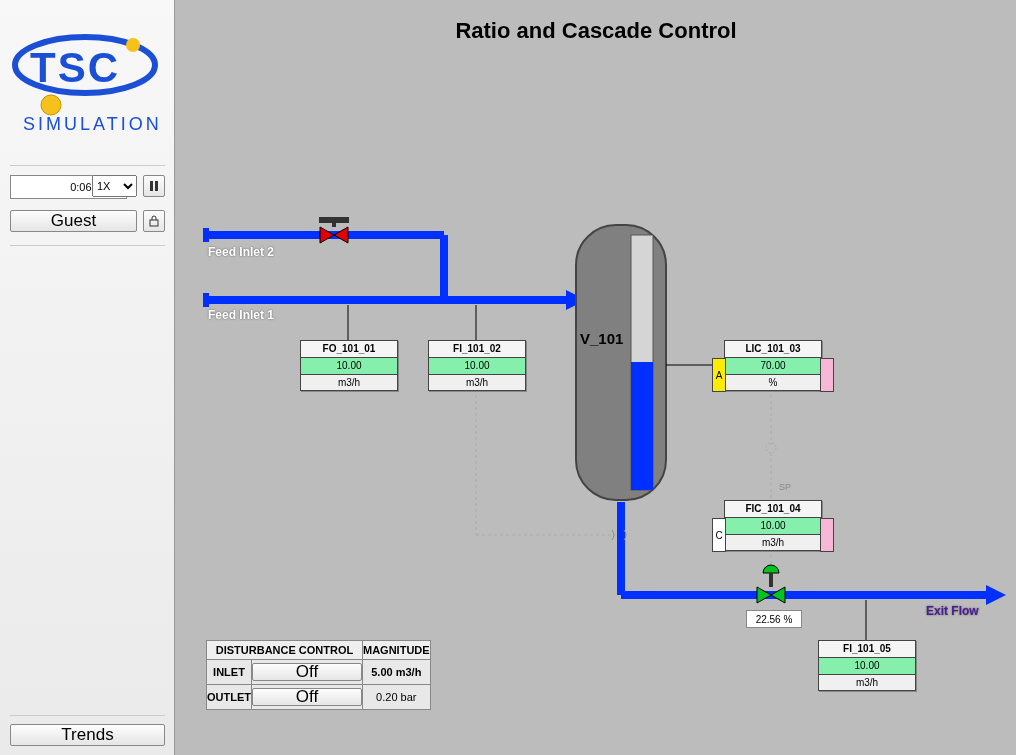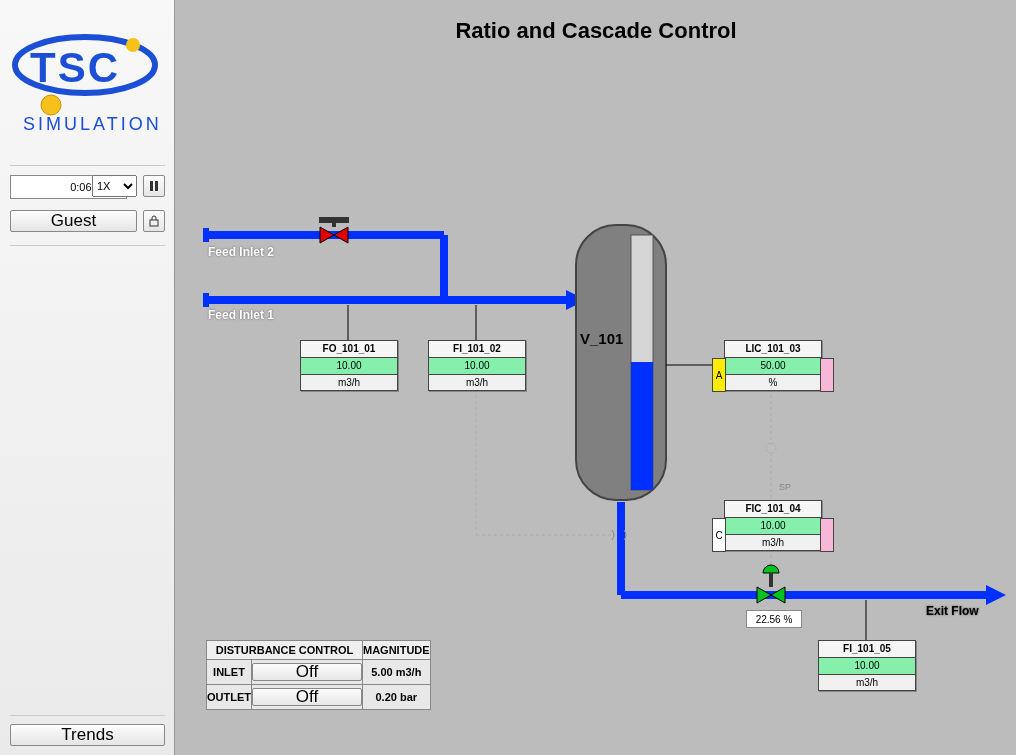--- a/index.html
+++ b/index.html
@@ -50,21 +50,21 @@
   .canvas {
     position: absolute; left: 176px; top: 0; width: 840px; height: 755px;
     background: #bcbcbc;
   }
   .page-title {
     position: absolute; left: 0; top: 18px; width: 100%;
     text-align: center; font-weight: bold; font-size: 22px;
   }
   .canvas .item { position: absolute; }
   .line-label { color: #fff; font-weight: bold; font-size: 12px; text-shadow: 0 0 2px #555;}
-  .exit-label { color: #000000; font-weight: bold; font-size: 12px; text-shadow: 0 0 2px #555;}
+  .exit-label { color: #4c1d95; font-weight: bold; font-size: 12px; text-shadow: 0 0 2px #555;}
 
   
   .instr {
     position: absolute; width: 96px;
     border: 1px solid #444; background: #eee;
     text-align: center; font-size: 10px;
     box-shadow: 1px 1px 0 #888;
   }
   .instr .tag   { height:16px; line-height:16px; font-weight:bold; border-bottom:1px solid #444; background:#f5f5f5;}
   .instr .val   { height:16px; line-height:16px; border-bottom:1px solid #444; background:#86efac;}
@@ -234,21 +234,21 @@
   <div class="instr" style="left:252px; top:340px;">
     <div class="tag">FI_101_02</div>
     <div class="val">10.00</div>
     <div class="unit">m3/h</div>
   </div>
 
   <div class="instr" style="left:548px; top:340px;">
     <div class="side side-left yellow">A</div>
     <div class="side side-right pink"></div>
     <div class="tag">LIC_101_03</div>
-    <div class="val">50.00</div>
+    <div class="val">70.00</div>
     <div class="unit">%</div>
   </div>
 
   <div class="instr" style="left:548px; top:500px;">
     <div class="side side-left white">C</div>
     <div class="side side-right pink"></div>
     <div class="tag">FIC_101_04</div>
     <div class="val">10.00</div>
     <div class="unit">m3/h</div>
   </div>
@@ -276,18 +276,18 @@
           </td>
       <td style="font-weight:bold;">5.00 m3/h</td>
     </tr>
     <tr>
       <td style="font-weight:bold;">OUTLET</td>
       <td class="tbtn">
             <div class="btn" style="height:18px;">
               <span>Off</span>
             </div>
           </td>
-      <td style="font-weight:bold;margin-top:22px;">0.20 bar</td>
+      <td style="font-weight:normal;margin-top:22px;">0.20 bar</td>
     </tr>
   </tbody>
     </table>
 
 </div>
 
 </body></html>

